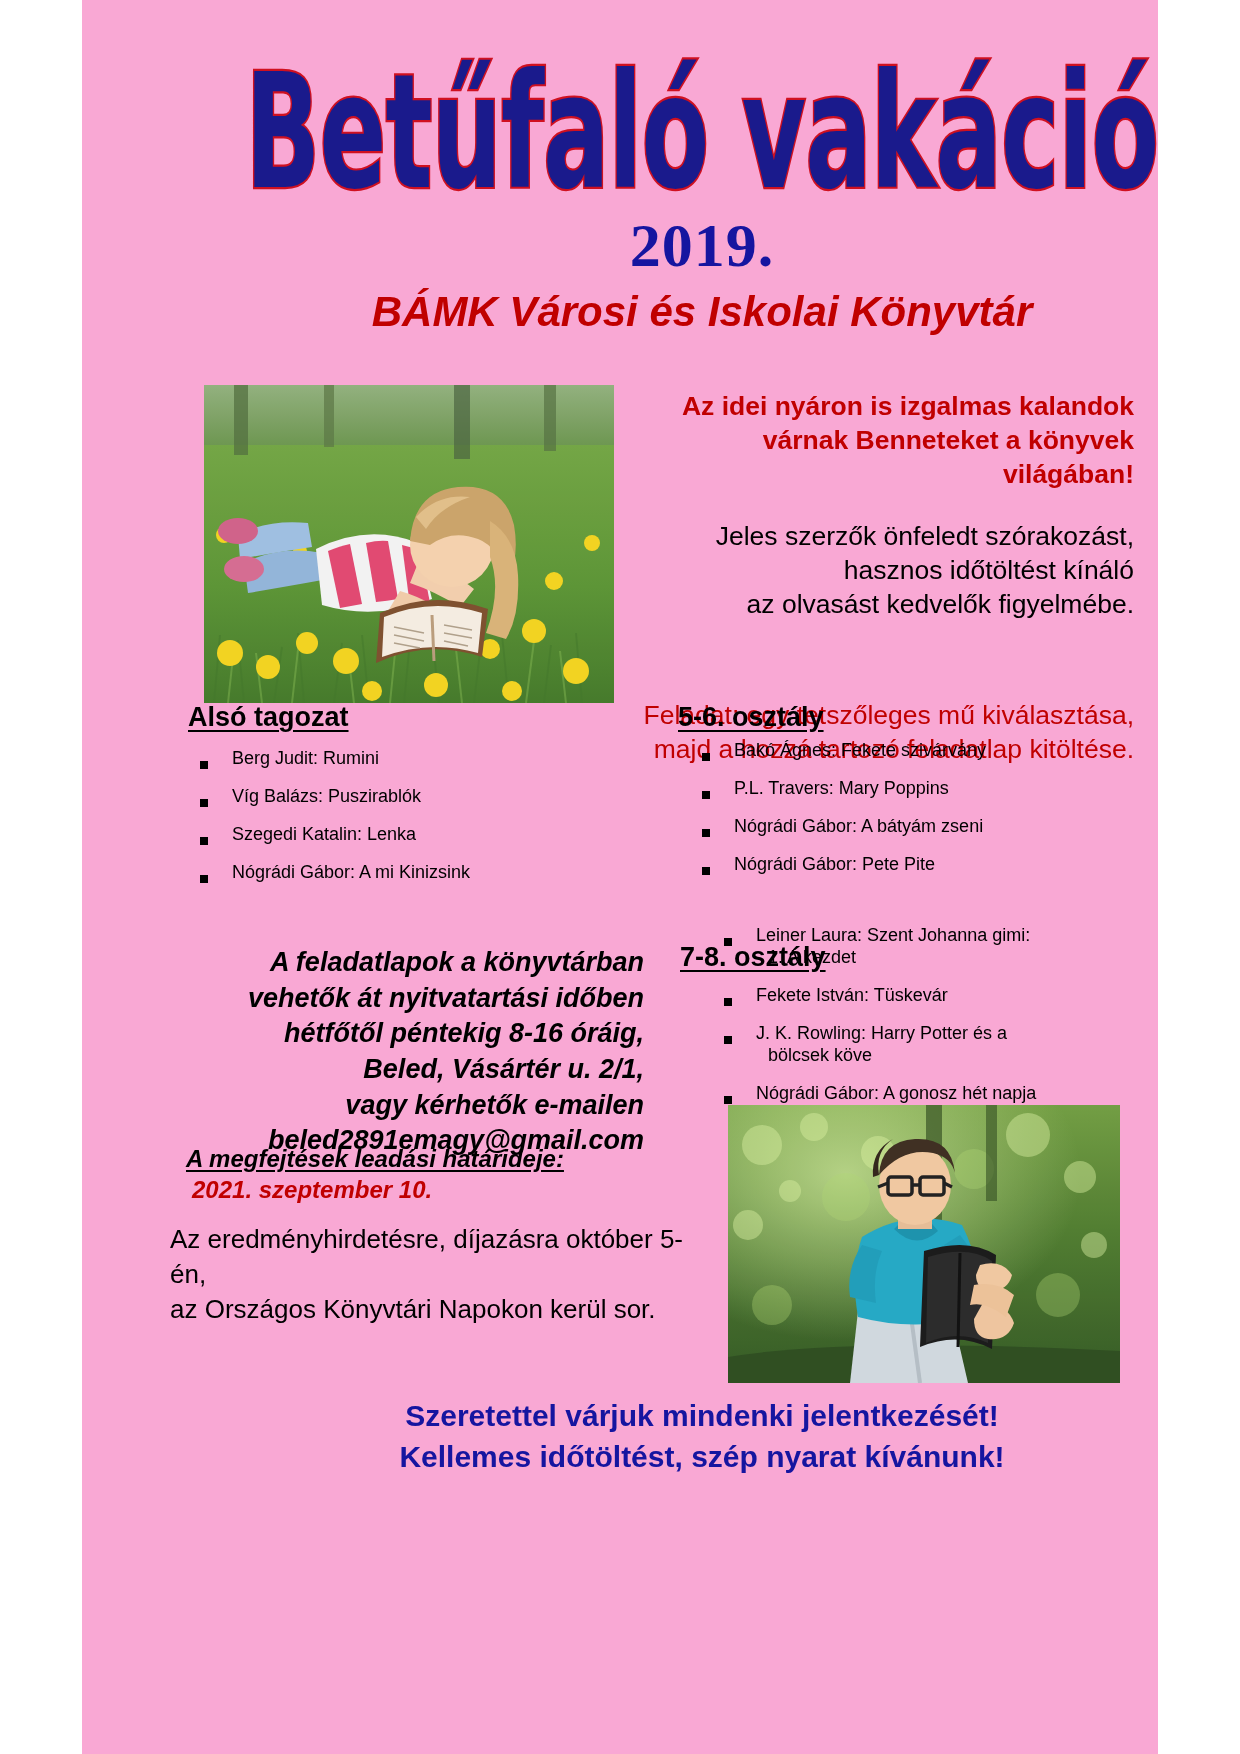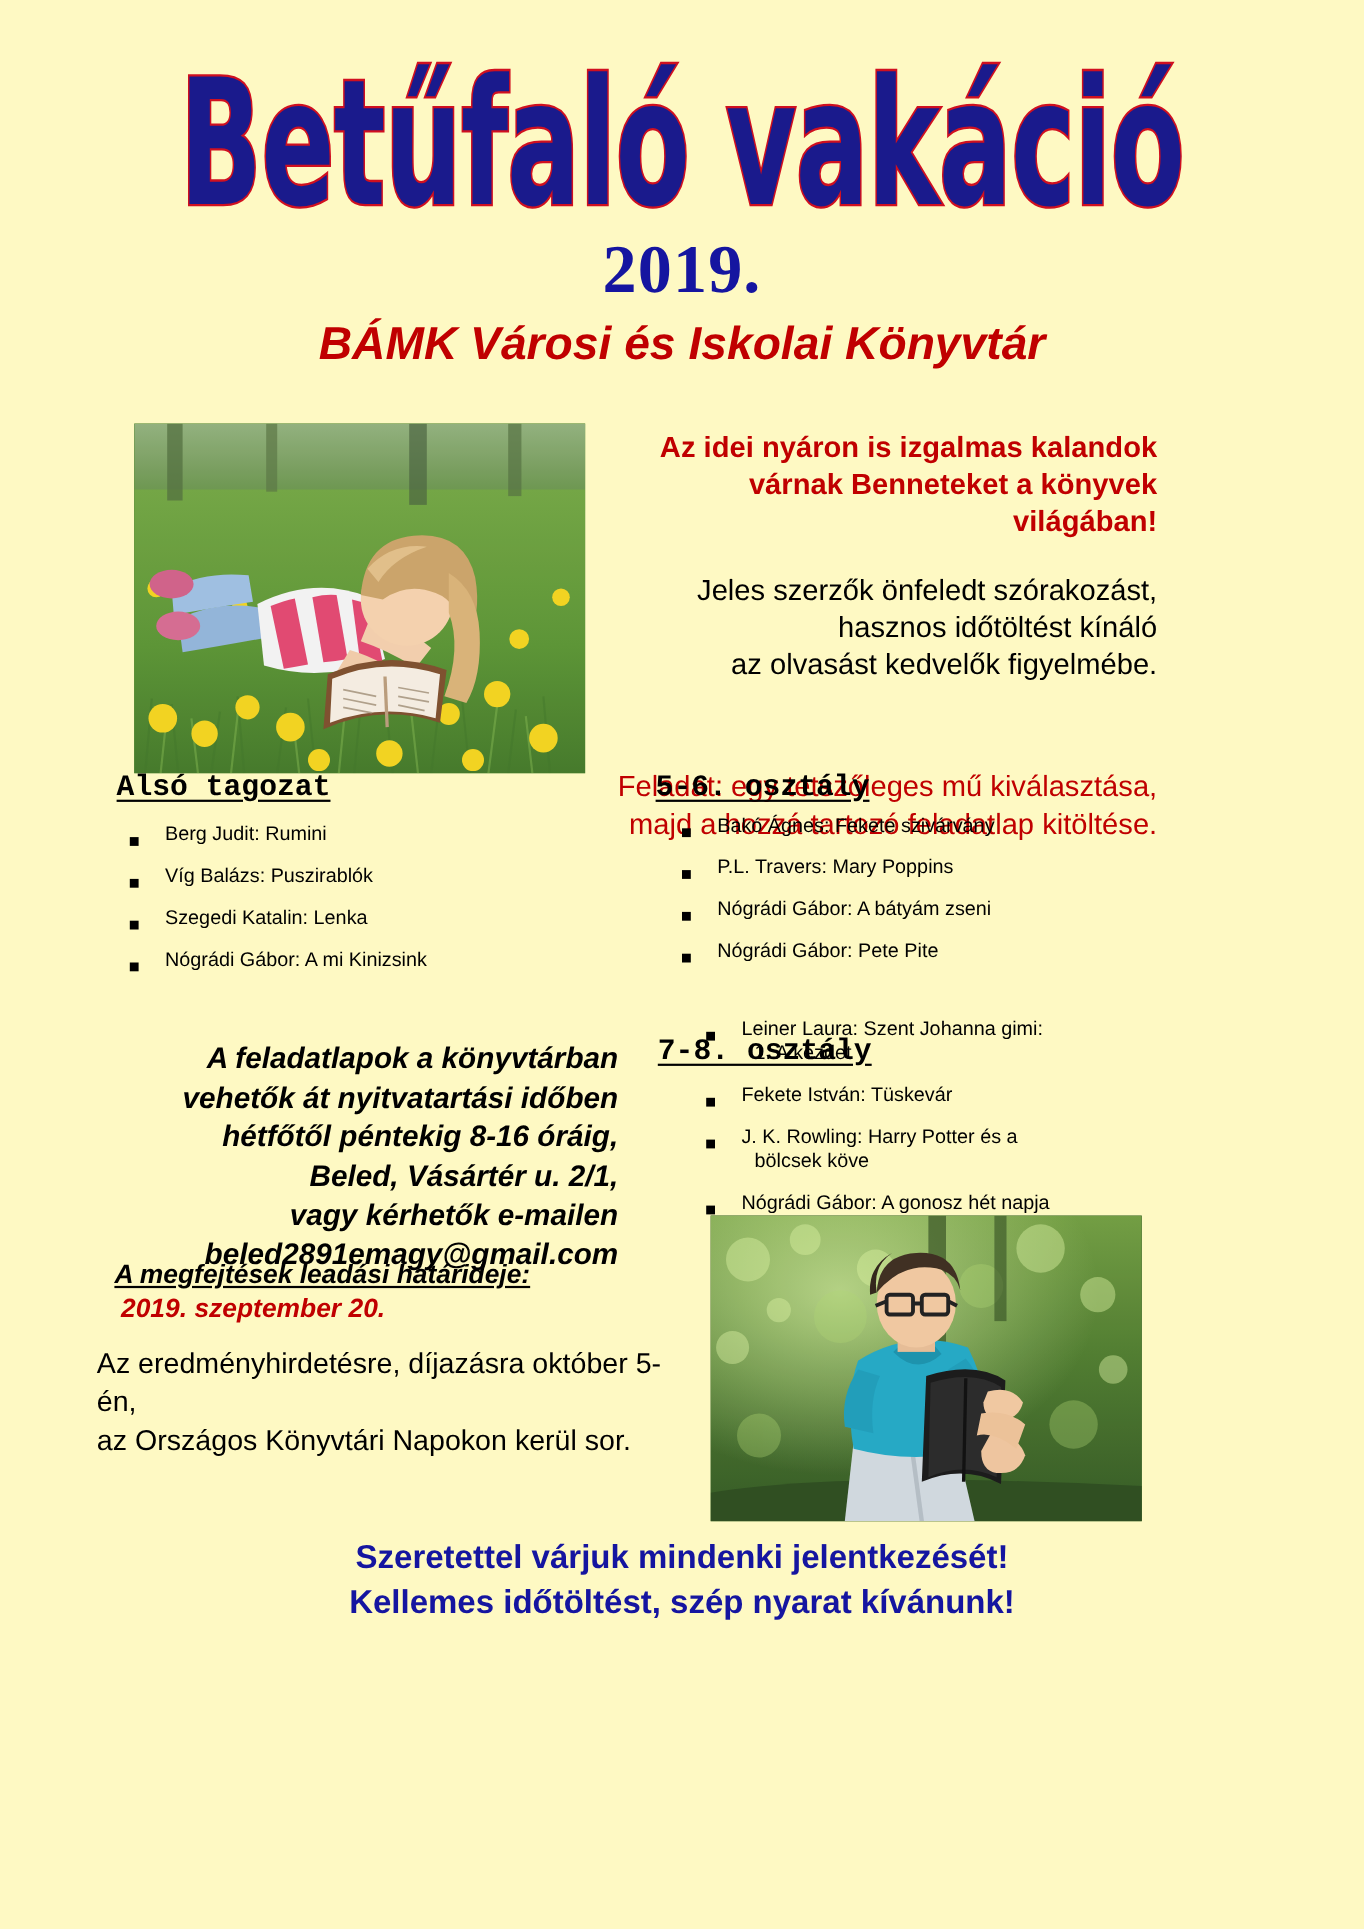--- a/index.html
+++ b/index.html
@@ -7,23 +7,23 @@
     margin: 0;
     padding: 0;
     background: #ffffff;
   }
   body {
     font-family: "Liberation Sans", sans-serif;
     color: #000000;
   }
   .page {
     position: relative;
-    width: 1240px;
+    width: 1076px;
     height: 1754px;
-    background: #fef9c3;
+    background: #f9a8d4;
     overflow: hidden;
     margin: 0 auto;
   }
 
   
   .title-wrap {
     position: absolute;
     left: 0;
     top: 52px;
     width: 1240px;
@@ -118,21 +118,20 @@
     font-size: 26.5px;
     line-height: 1.3;
   }
 
   
   .sec-head {
     font-weight: 700;
     font-size: 27px;
     text-decoration: underline;
     text-underline-offset: 4px;
-    font-family: Liberation Mono, monospace;
   }
 
   
   ul.booklist {
     list-style: none;
     margin: 0;
     padding: 0;
   }
   ul.booklist li {
     position: relative;
@@ -420,21 +419,21 @@
     <div>A feladatlapok a könyvtárban</div>
     <div>vehetők át nyitvatartási időben</div>
     <div>hétfőtől péntekig  8-16 óráig,</div>
     <div>Beled, Vásártér u. 2/1,</div>
     <div>vagy kérhetők e-mailen</div>
     <div>beled2891emagy@gmail.com</div>
   </div>
 
   <div class="deadline">
     <span class="lbl">A megfejtések leadási határideje:</span>
-    <span class="date">2019. szeptember 20.</span>
+    <span class="date">2021. szeptember 10.</span>
   </div>
 
   <div class="closing-note">
     <div>Az eredményhirdetésre, díjazásra október 5-én,</div>
     <div>az Országos Könyvtári Napokon kerül sor.</div>
   </div>
 
   <div class="photo2">
     <svg width="392" height="278" viewBox="0 0 392 278">
       <defs>

